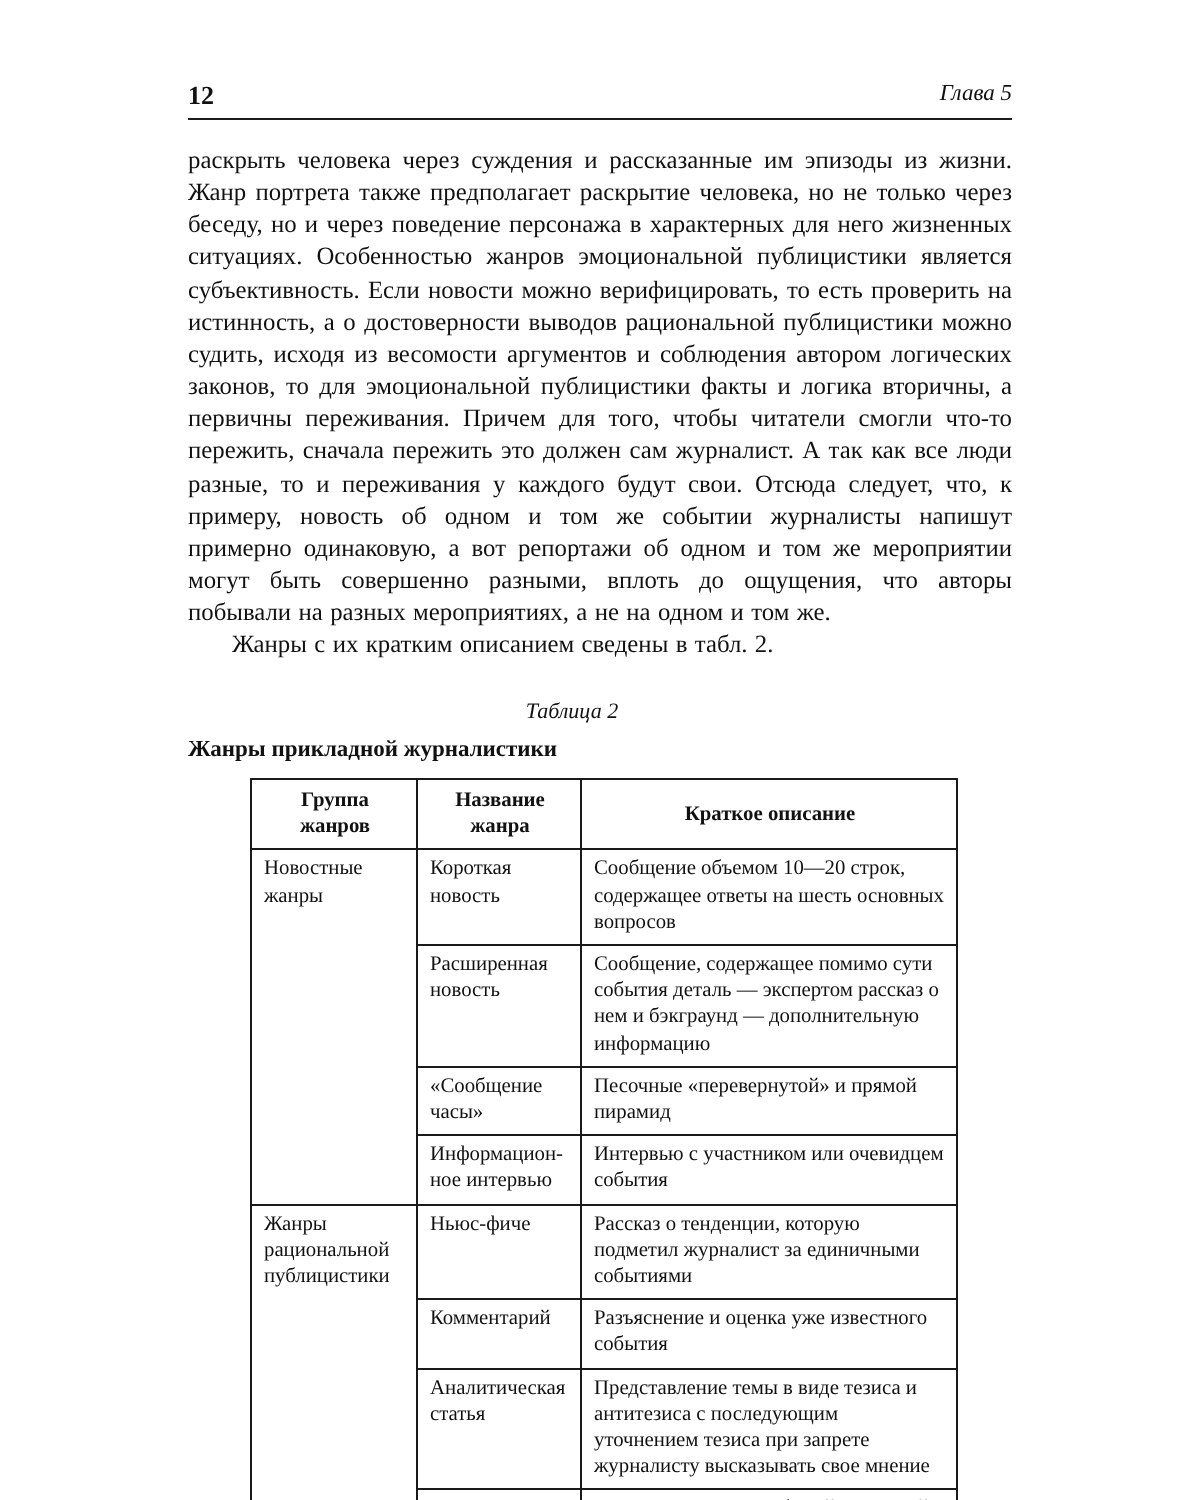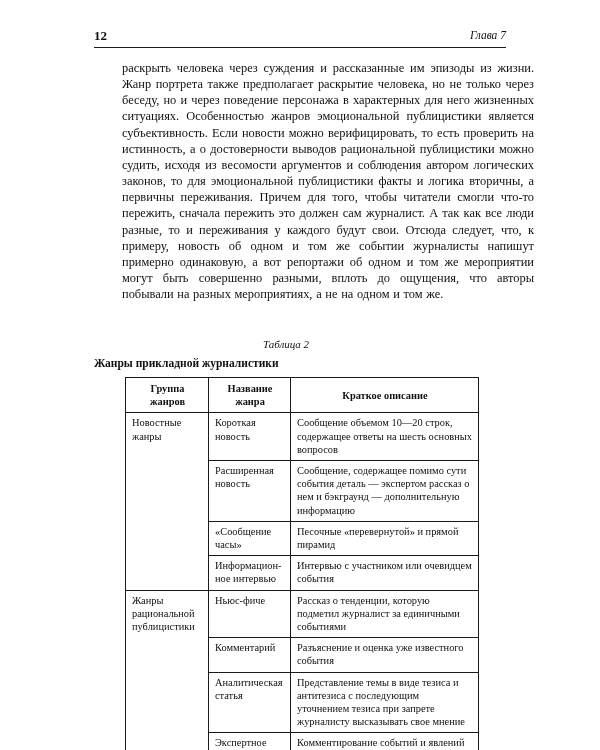--- a/index.html
+++ b/index.html
@@ -10,21 +10,21 @@
   body {
     width: 600px;
     height: 750px;
     font-family: "Liberation Serif", "DejaVu Serif", serif;
     color: #111111;
     overflow: hidden;
     position: relative;
   }
   .page {
     position: absolute;
-    left: 0; top: 0;
+    left: 0; top: 12px;
     width: 600px;
     height: 535px;
   }
 
   
   .runhead {
     position: absolute;
     left: 94px;
     top: 28px;
     width: 412px;
@@ -58,21 +58,20 @@
   .body-text {
     position: absolute;
     left: 94px;
     top: 60px;
     width: 412px;
     font-size: 12.4px;
     line-height: 16.15px;
     text-align: justify;
     text-justify: inter-word;
     word-spacing: 0.6px;
-    margin-left: 28px;
   }
   .body-text p {
     margin: 0;
   }
   .body-text p.indent {
     text-indent: 22px;
   }
 
   
   .table-number {
@@ -130,26 +129,27 @@
     font-family: Liberation Serif, serif;
   }
 </style>
 </head>
 <body>
 
 <div class="page">
 
   <div class="runhead">
     <span class="runhead-page">12</span>
-    <span class="runhead-chapter">Глава 7</span>
+    <span class="runhead-chapter">Глава 5</span>
     <div class="runhead-rule"></div>
   </div>
 
   <div class="body-text">
     <p>раскрыть человека через суждения и рассказанные им эпизоды из жизни. Жанр портрета также предполагает раскрытие человека, но не только через беседу, но и через поведение персонажа в характерных для него жизненных ситуациях. Особенностью жанров эмоциональной публицистики является субъективность. Если новости можно верифицировать, то есть проверить на истинность, а о достоверности выводов рациональной публицистики можно судить, исходя из весомости аргументов и соблюдения автором логических законов, то для эмоциональной публицистики факты и логика вторичны, а первичны переживания. Причем для того, чтобы читатели смогли что-то пережить, сначала пережить это должен сам журналист. А так как все люди разные, то и переживания у каждого будут свои. Отсюда следует, что, к примеру, новость об одном и том же событии журналисты напишут примерно одинаковую, а вот репортажи об одном и том же мероприятии могут быть совершенно разными, вплоть до ощущения, что авторы побывали на разных мероприятиях, а не на одном и том же.</p>
+    <p class="indent">Жанры с их кратким описанием сведены в табл. 2.</p>
   </div>
 
   <div class="table-number">Таблица 2</div>
   <div class="table-title">Жанры прикладной журналистики</div>
 
   <div class="tbl-wrap">
     <table class="genres">
       <colgroup>
         <col class="c1">
           <col class="c2">

